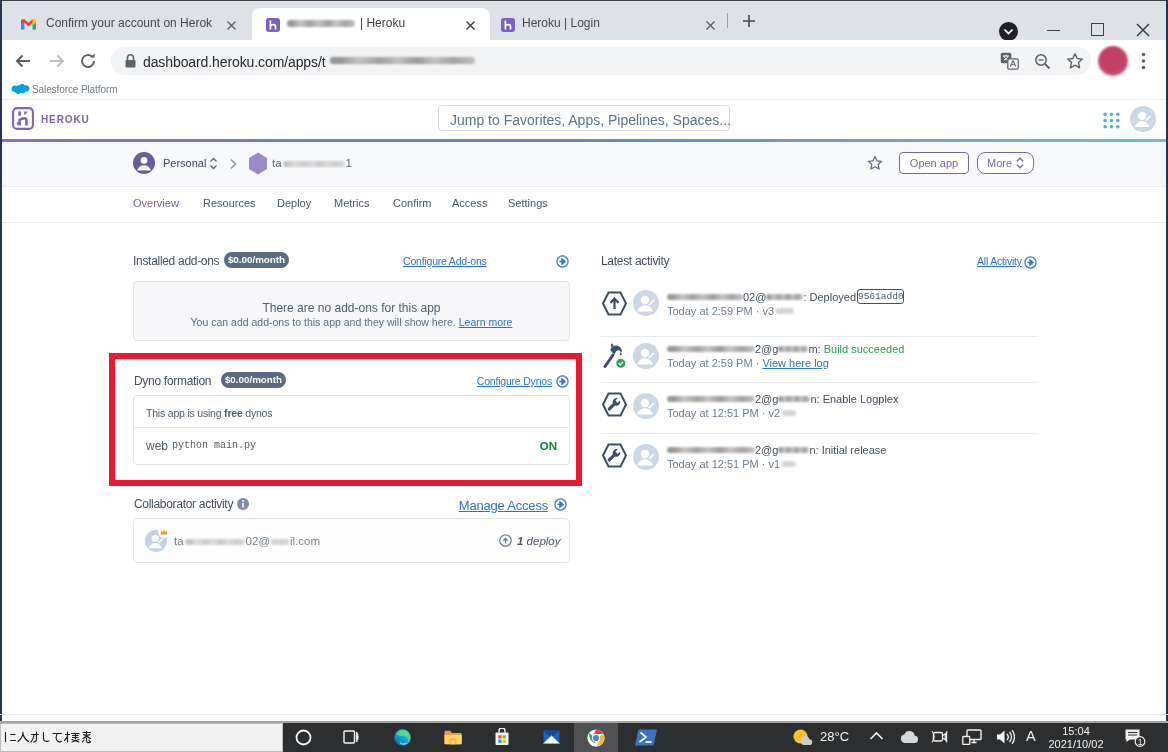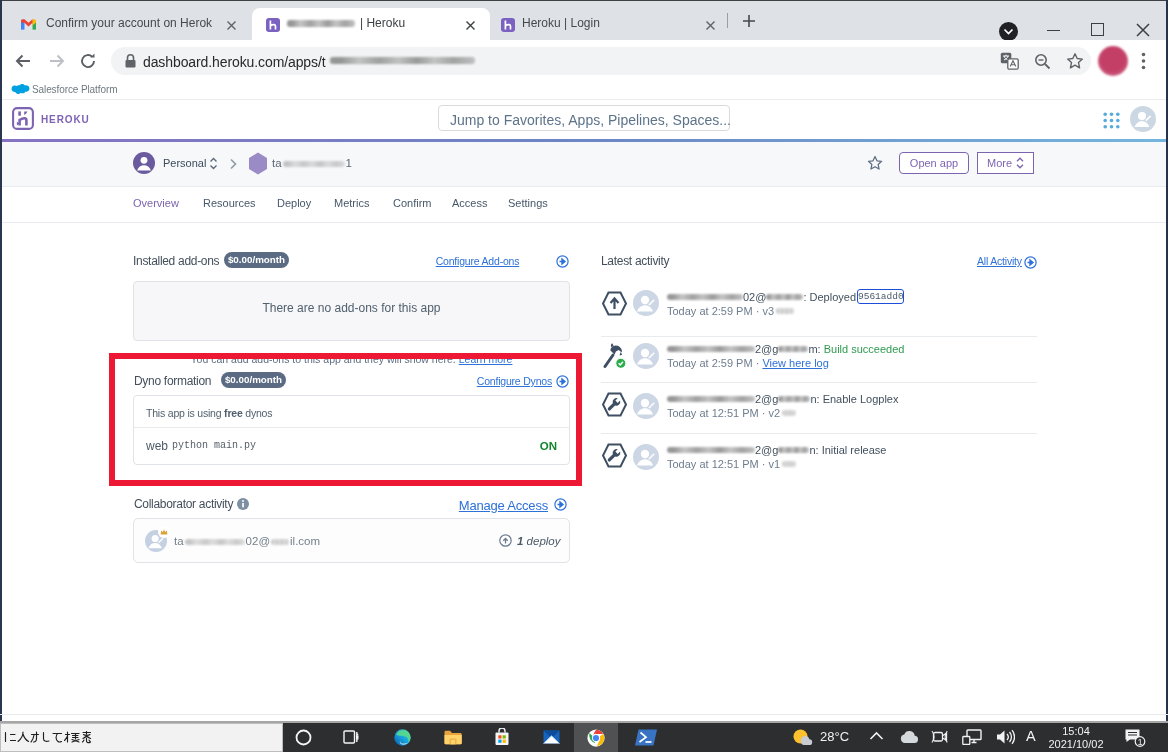--- a/index.html
+++ b/index.html
@@ -157,44 +157,44 @@
     <path d="M2 1.5 L6.5 6 L2 10.5" stroke="#8d9aa7" stroke-width="1.6" fill="none"></path>
   </svg>
 <svg class="abs" style="left:248px;top:152px;" width="20" height="23" viewBox="0 0 20 23">
     <path d="M10 0.5 L19 6 V17 L10 22.5 L1 17 V6 Z" fill="#9a8bc7"></path>
   </svg>
 <div class="abs" style="left:272px;top:157px;font-size:11.5px;color:#5b6874;">ta<span class="smudge lt" style="width:62px;margin:0 1px;"></span>1</div>
 <svg class="abs" style="left:867px;top:155px;" width="16" height="16" viewBox="0 0 18 18">
     <path d="M9 1.8 L11.2 6.5 16.4 7.1 12.5 10.6 13.6 15.8 9 13.2 4.4 15.8 5.5 10.6 1.6 7.1 6.8 6.5 Z" stroke="#5d6d80" stroke-width="1.4" fill="none" stroke-linejoin="round"></path>
   </svg>
 <div class="abs" style="left:899px;top:152px;width:70px;height:22px;border:1px solid #7d64b0;border-radius:4px;background:#fff;text-align:center;line-height:20px;font-size:11px;color:#7d64b0;">Open app</div>
-<div class="abs" style="left:977px;top:152px;width:57px;height:22px;border:1px solid #7d64b0;border-radius:0;background:#fff;line-height:20px;font-size:11px;color:#7d64b0;padding-left:9px;">More</div>
+<div class="abs" style="left:977px;top:152px;width:57px;height:22px;border:1px solid #7d64b0;border-radius:8px;background:#fff;line-height:20px;font-size:11px;color:#7d64b0;padding-left:9px;">More</div>
 <svg class="abs" style="left:1016px;top:157px;" width="8" height="12" viewBox="0 0 8 12">
     <path d="M1 4.2 L4 1.2 L7 4.2 M1 7.8 L4 10.8 L7 7.8" stroke="#7d64b0" stroke-width="1.3" fill="none"></path>
   </svg>
 
 <div class="abs" style="left:0;top:187px;width:1168px;height:36px;background:#fff;border-bottom:1px solid #e8ebef;"></div>
 <div class="abs" style="left:133px;top:197px;font-size:11px;color:#7d64b0;">Overview</div>
 <div class="abs" style="left:203px;top:197px;font-size:11px;color:#47586a;text-align:right;">Resources</div>
 <div class="abs" style="left:277px;top:197px;font-size:11px;color:#47586a;">Deploy</div>
 <div class="abs" style="left:334px;top:197px;font-size:11px;color:#47586a;">Metrics</div>
 <div class="abs" style="left:393px;top:197px;font-size:11px;color:#47586a;">Confirm</div>
 <div class="abs" style="left:452px;top:197px;font-size:11px;color:#47586a;">Access</div>
 <div class="abs" style="left:508px;top:197px;font-size:11px;color:#47586a;">Settings</div>
 
 <div class="abs" style="left:133px;top:254px;font-size:12px;letter-spacing:-0.3px;color:#43505c;">Installed add-ons</div>
 <div class="abs" style="left:224px;top:251.5px;width:65px;height:16px;border-radius:8.5px;background:#5a6b83;color:#fff;font-size:9.8px;font-weight:bold;text-align:center;line-height:16px;">$0.00/month</div>
-<div class="abs" style="left:403px;top:255px;width:149px;text-align:center;font-size:10.5px;letter-spacing:-0.2px;"><span class="link">Configure Add-ons</span></div>
+<div class="abs" style="left:403px;top:255px;width:149px;text-align:left;font-size:10.5px;letter-spacing:-0.2px;"><span class="link">Configure Add-ons</span></div>
 <svg class="abs" style="left:556px;top:255px;" width="13" height="13" viewBox="0 0 13 13">
     <circle cx="6.5" cy="6.5" r="5.6" stroke="#2e71d8" stroke-width="1.2" fill="none"></circle>
     <path d="M3.5 6.5 h4 M6 4 l3 2.5 -3 2.5z" stroke="#2e71d8" stroke-width="1.4" fill="#2e71d8"></path>
   </svg>
 <div class="abs" style="left:133px;top:281px;width:437px;height:60px;background:#f7f7f9;border:1px solid #e0e3e7;border-radius:4px;"></div>
 <div class="abs" style="left:133px;top:301px;width:437px;text-align:center;font-size:12px;color:#50606e;">There are no add-ons for this app</div>
-<div class="abs" style="left:133px;top:315.5px;width:437px;text-align:center;font-size:10.5px;color:#5d6e80;margin-top:37px;">You can add add-ons to this app and they will show here. <span class="link">Learn more</span></div>
+<div class="abs" style="left:133px;top:315.5px;width:437px;text-align:center;font-size:10.5px;color:#5d6e80;">You can add add-ons to this app and they will show here. <span class="link">Learn more</span></div>
 
 <div class="abs" style="left:134px;top:374px;font-size:12px;letter-spacing:-0.3px;color:#43505c;">Dyno formation</div>
 <div class="abs" style="left:221px;top:372px;width:65px;height:16px;border-radius:8.5px;background:#5a6b83;color:#fff;font-size:9.8px;font-weight:bold;text-align:center;line-height:16px;">$0.00/month</div>
 <div class="abs" style="left:403px;top:375px;width:149px;text-align:right;font-size:10.5px;letter-spacing:-0.2px;"><span class="link">Configure Dynos</span></div>
 <svg class="abs" style="left:556px;top:375px;" width="13" height="13" viewBox="0 0 13 13">
     <circle cx="6.5" cy="6.5" r="5.6" stroke="#2e71d8" stroke-width="1.2" fill="none"></circle>
     <path d="M3.5 6.5 h4 M6 4 l3 2.5 -3 2.5z" stroke="#2e71d8" stroke-width="1.4" fill="#2e71d8"></path>
   </svg>
 <div class="abs" style="left:133px;top:395px;width:437px;height:70px;background:#fff;border:1px solid #e0e3e7;border-radius:4px;"></div>
 <div class="abs" style="left:133px;top:427px;width:437px;height:1px;background:#e7eaed;"></div>

